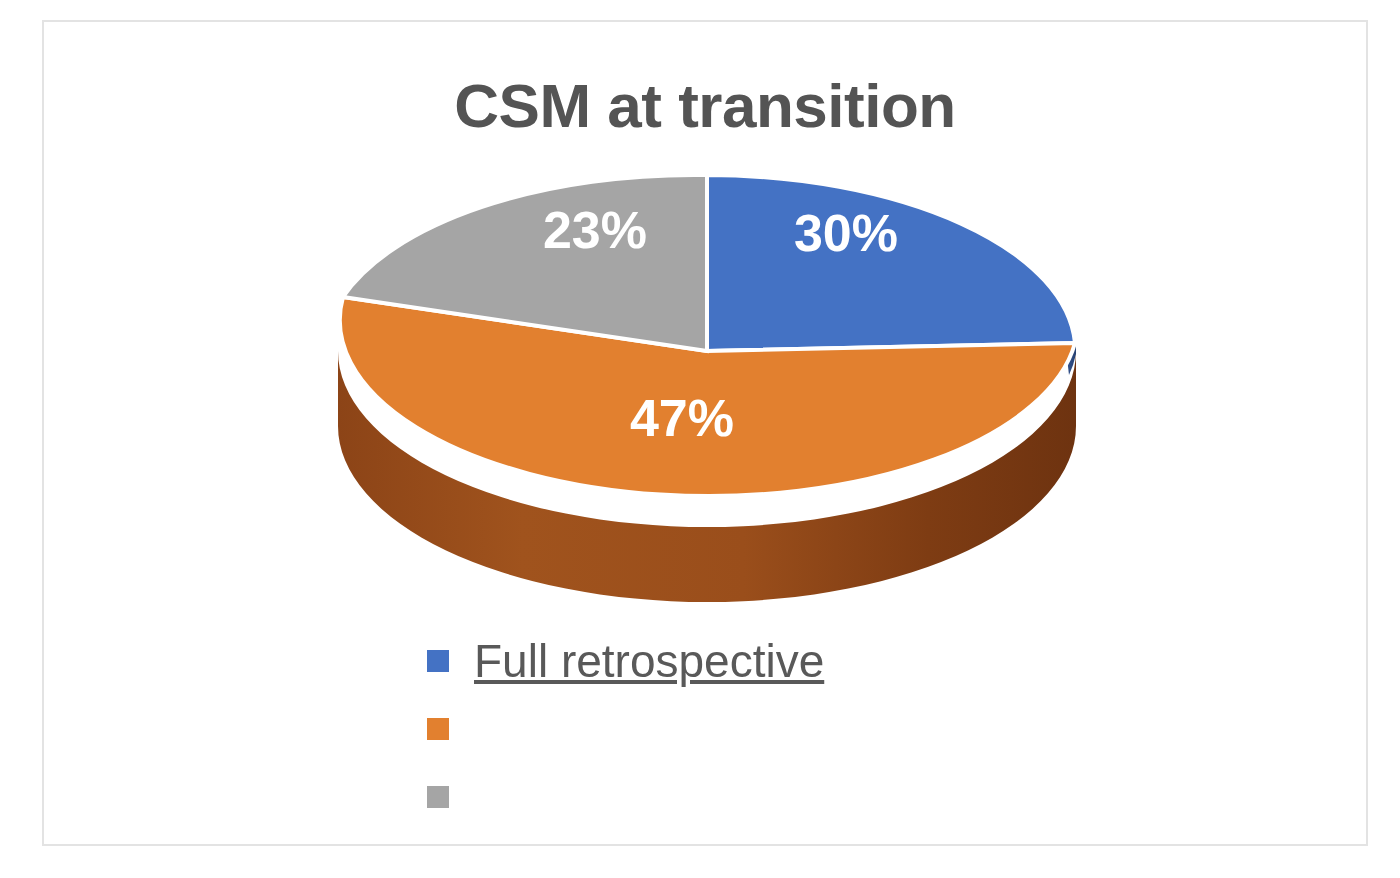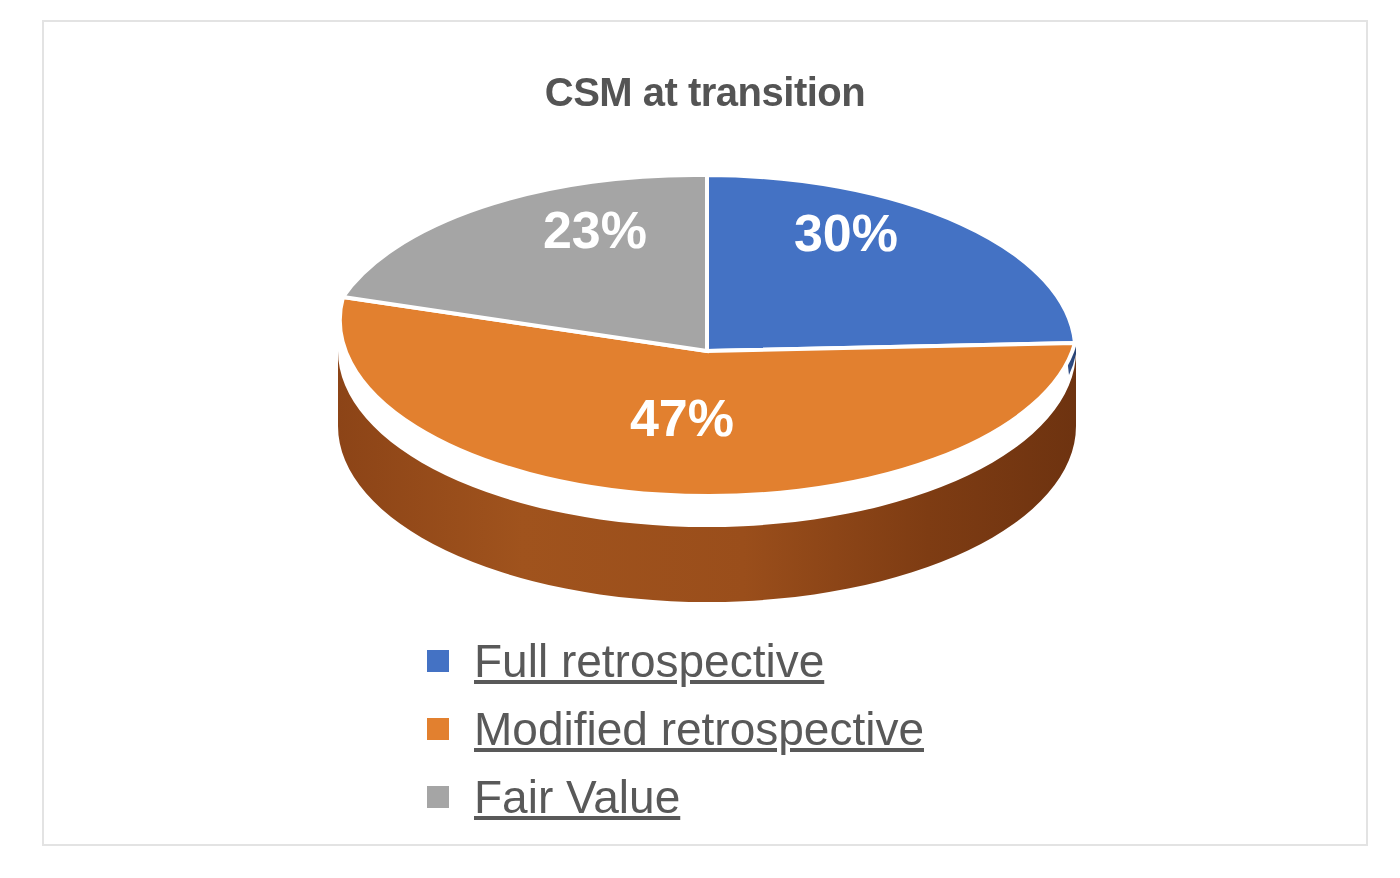--- a/index.html
+++ b/index.html
@@ -22,21 +22,21 @@
     background: #ffffff;
     border: 2px solid #e3e3e3;
     box-sizing: border-box;
   }
   #chart-title {
     position: absolute;
     left: 0;
     top: 48px;
     width: 100%;
     text-align: center;
-    font-size: 40px;
+    font-size: 62px;
     font-weight: bold;
     color: #545454;
     letter-spacing: -0.5px;
     white-space: nowrap;
   }
   #pie-area {
     position: absolute;
     left: 0;
     top: 120px;
     width: 1326px;
@@ -133,22 +133,20 @@
 
   <div id="legend">
 
     <div class="legend-item">
       <span class="legend-swatch" style="background:#4472C4"></span>
       <span class="legend-label">Full retrospective</span>
     </div>
 
     <div class="legend-item">
       <span class="legend-swatch" style="background:#E2802F"></span>
-      <span class="legend-label">Modified retrospective</span>
     </div>
 
     <div class="legend-item">
       <span class="legend-swatch" style="background:#A5A5A5"></span>
-      <span class="legend-label">Fair Value</span>
     </div>
 
   </div>
 </div>
 
 </body></html>

